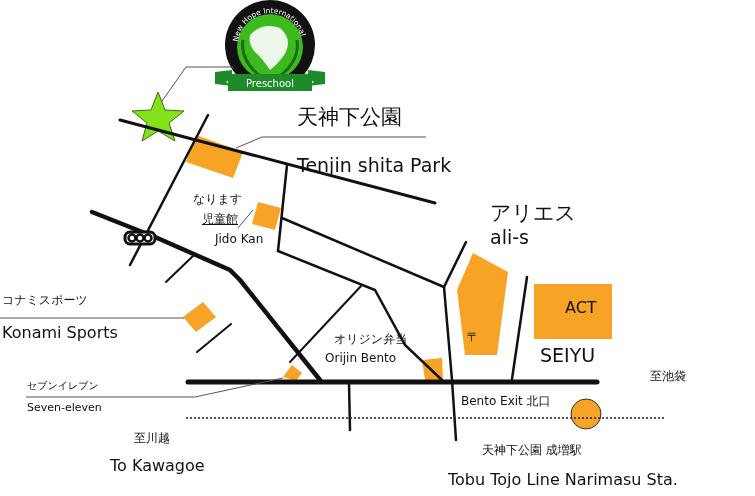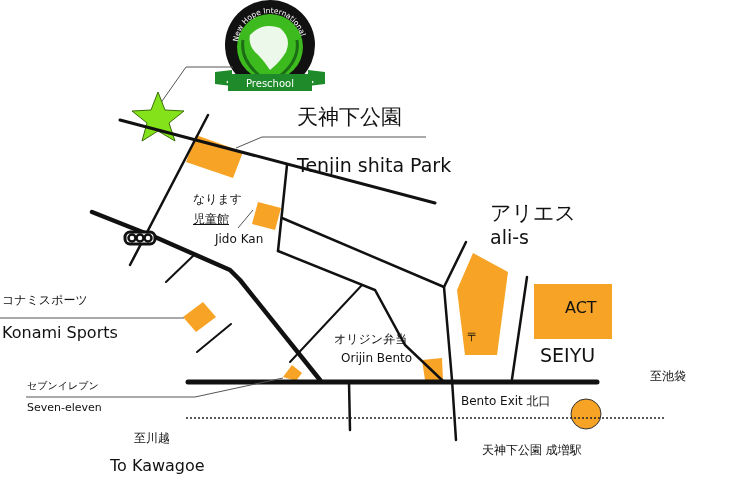--- a/index.html
+++ b/index.html
@@ -90,40 +90,41 @@
       <polyline points="253,210 238,228"></polyline>
       <line x1="0" y1="318" x2="184" y2="318"></line>
       <polyline points="26,397 195,397 283,378"></polyline>
     </g>
   </svg>
 
   <div class="lbl jp-big" style="left:297px;top:107px;">天神下公園</div>
   <div class="lbl en-big" style="left:297px;top:142px;margin-top:14px;">Tenjin shita Park</div>
 
   <div class="lbl jp-small" style="left:193px;top:193px;">なります</div>
-  <div class="lbl jp-small" style="left:193px;top:213px;text-decoration:underline;">児童館</div>
+  <div class="lbl jp-small" style="left:202px;top:213px;text-decoration:underline;">児童館</div>
   <div class="lbl en-small" style="left:215px;top:233px;">Jido Kan</div>
 
   <div class="lbl jp-mid" style="left:2px;top:294px;">コナミスポーツ</div>
   <div class="lbl en-mid" style="left:2px;top:325px;">Konami Sports</div>
 
   <div class="lbl jp-tiny" style="left:27px;top:381px;">セブンイレブン</div>
   <div class="lbl en-tinyish" style="left:27px;top:402px;">Seven-eleven</div>
 
   <div class="lbl jp-small" style="left:334px;top:333px;">オリジン弁当</div>
-  <div class="lbl en-small" style="left:341px;top:352px;">Orijin Bento</div>
+  <div class="lbl en-small" style="left:325px;top:352px;">Orijin Bento</div>
 
   <div class="lbl jp-big" style="left:490px;top:203px;">アリエス</div>
   <div class="lbl en-big" style="left:490px;top:228px;">ali-s</div>
   <div class="lbl en-small" style="left:467px;top:331px;">〒</div>
 
   <div class="lbl en-mid" style="left:565px;top:264px;margin-top:36px;">ACT</div>
   <div class="lbl en-big" style="left:540px;top:346px;">SEIYU</div>
 
   <div class="lbl en-small" style="left:461px;top:395px;">Bento Exit 北口</div>
 
   <div class="lbl jp-mid" style="left:650px;top:370px;">至池袋</div>
 
   <div class="lbl jp-mid" style="left:134px;top:432px;">至川越</div>
   <div class="lbl en-mid" style="left:110px;top:458px;">To Kawagoe</div>
 
   <div class="lbl jp-mid" style="left:482px;top:444px;">天神下公園 成増駅</div>
+  <div class="lbl en-mid" style="left:448px;top:472px;">Tobu Tojo Line Narimasu Sta.</div>
 </div>
 
 </body></html>

